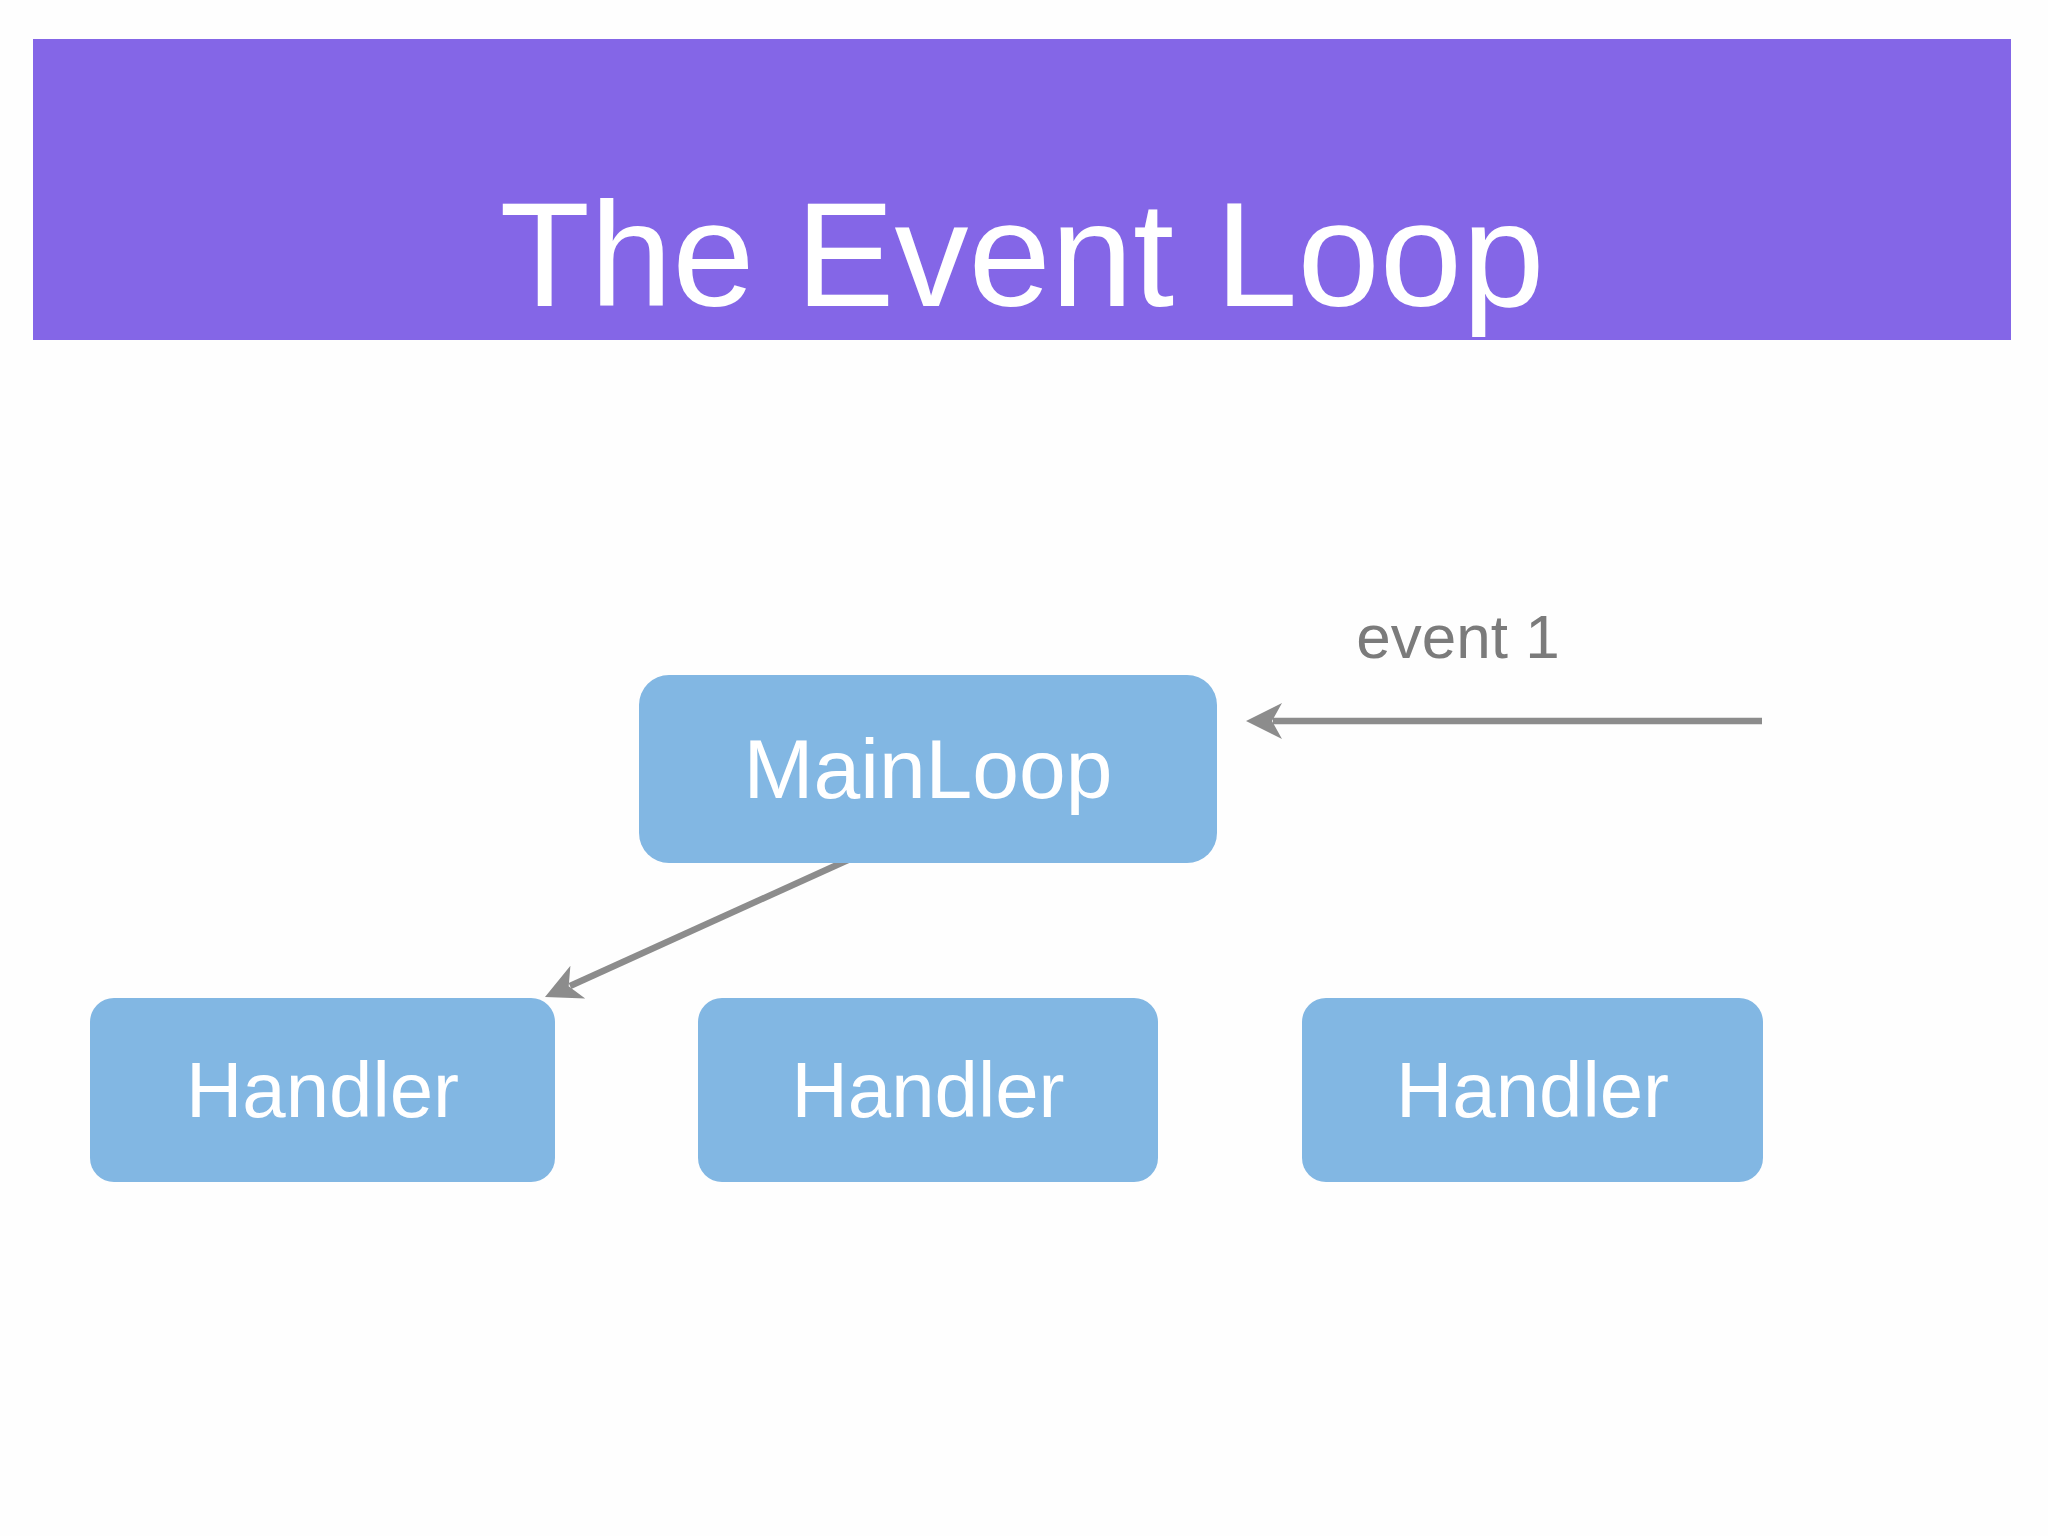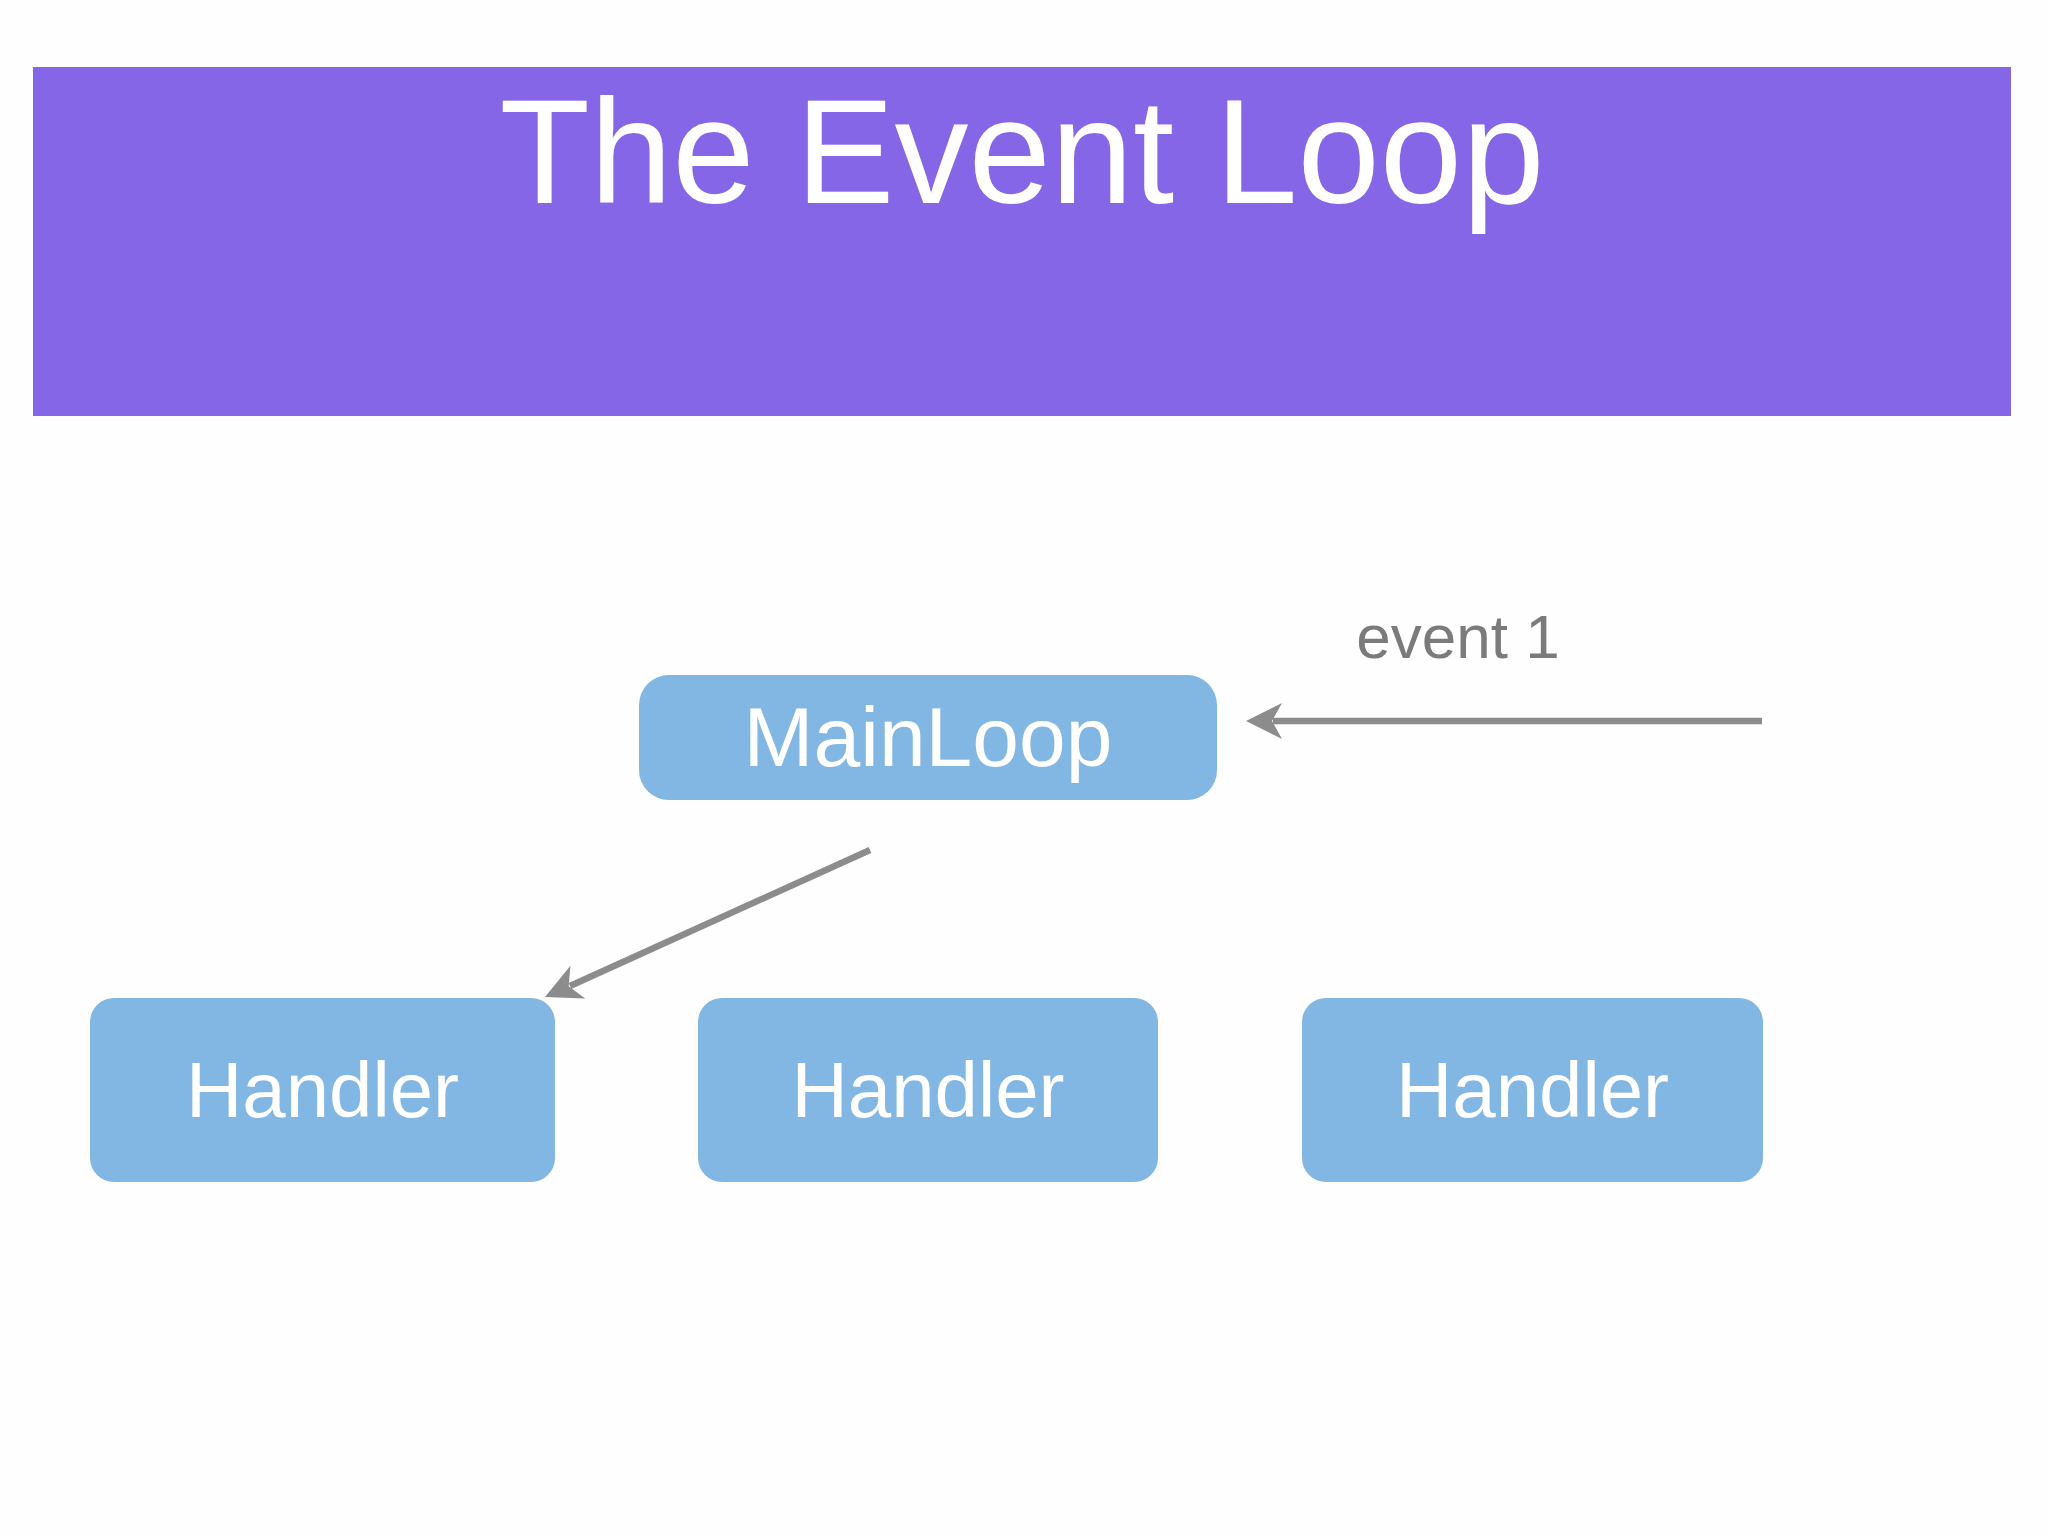--- a/index.html
+++ b/index.html
@@ -13,26 +13,25 @@
     width: 2048px;
     height: 1536px;
     background: #fefefe;
     overflow: hidden;
   }
   .banner {
     position: absolute;
     left: 33px;
     top: 39px;
     width: 1978px;
-    height: 349px;
+    height: 301px;
     background: #8466e7;
     display: flex;
-    align-items: flex-start;
+    align-items: flex-end;
     justify-content: center;
-    margin-top: 28px;
   }
   .banner .title {
     color: #ffffff;
     font-size: 148px;
     font-weight: 400;
     letter-spacing: 0px;
     white-space: nowrap;
   }
   .node {
     position: absolute;
@@ -40,21 +39,21 @@
     color: #ffffff;
     display: flex;
     align-items: center;
     justify-content: center;
     white-space: nowrap;
   }
   .node-mainloop {
     left: 639px;
     top: 675px;
     width: 578px;
-    height: 125px;
+    height: 188px;
     border-radius: 30px;
     font-size: 84px;
   }
   .node-handler {
     top: 998px;
     height: 184px;
     border-radius: 24px;
     font-size: 78px;
   }
   .node-handler-1 { left: 90px;   width: 465px; }

